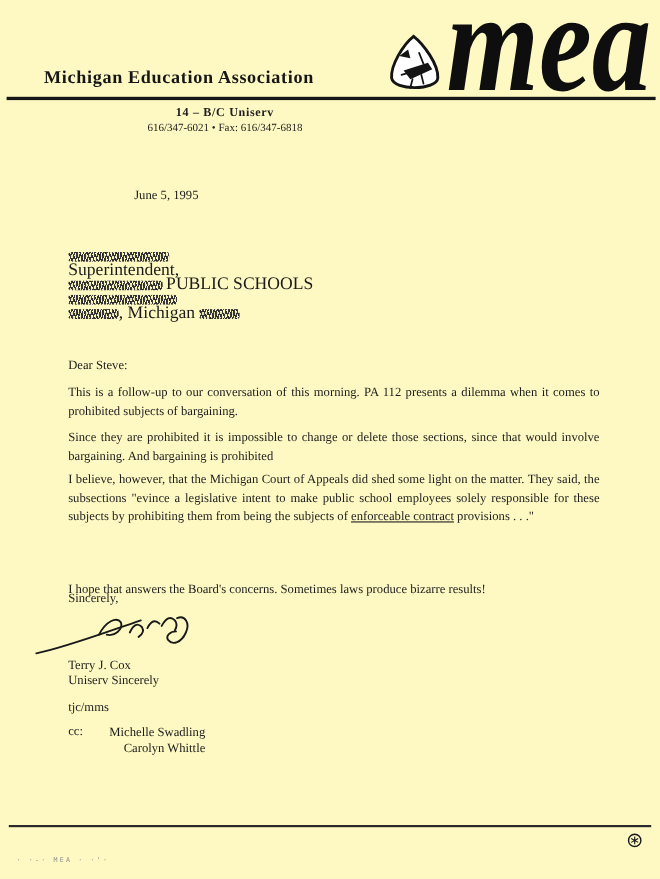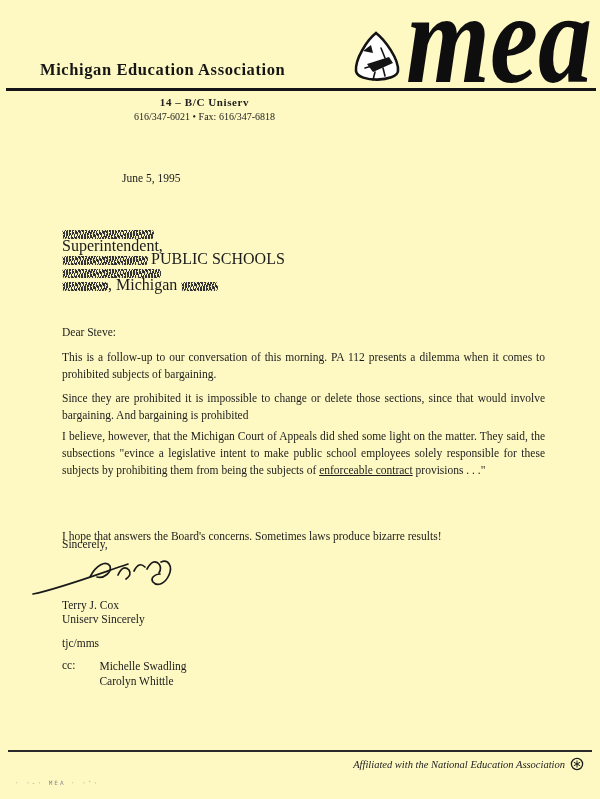--- a/index.html
+++ b/index.html
@@ -60,21 +60,21 @@
   .p3 { top:428px; }
   .p4 { top:479px; }
   .p5 { top:507px;margin-top:21px; }
   .u  { text-decoration:underline; }
 
   .closing { position:absolute; left:62px; top:538px; font-size:11.5px; }
   .signature { position:absolute; left:30px; top:552px; }
   .signer-name  { position:absolute; left:62px; top:599px; font-size:11.5px; }
   .signer-title { position:absolute; left:62px; top:613px; font-size:11.5px; }
   .ref { position:absolute; left:62px; top:637px; font-size:11.5px; }
-  .cc  { position:absolute; left:62px; top:659px; display:flex; gap:24px; font-size:11.5px; }
+  .cc  { position:absolute; left:62px; top:659px; display:flex; gap:24px; font-size:11.5px;text-align:right; }
   .cc-names { line-height:14.5px; }
 
   
   .foot-rule {
     position:absolute; left:8px; right:8px; top:750px;
     height:2px; background:#2a2a2a;
   }
   .affiliation {
     position:absolute; right:16px; top:757px;
     display:flex; align-items:center; gap:5px;
@@ -155,21 +155,20 @@
     <span>cc:</span>
     <span class="cc-names">
       <span style="display:block">Michelle Swadling</span>
       <span style="display:block">Carolyn Whittle</span>
     </span>
   </div>
 
   <div class="foot-rule"></div>
 
   <div class="affiliation">
-    <span>Affiliated with the National Education Association</span>
     <svg width="14" height="14" viewBox="0 0 14 14">
       <circle cx="7" cy="7" r="5.6" fill="none" stroke="#1a1a1a" stroke-width="1.3"></circle>
       <path d="M7 3.5 V10.5 M3.8 5.2 L10.2 8.8 M10.2 5.2 L3.8 8.8" stroke="#1a1a1a" stroke-width="1" fill="none"></path>
     </svg>
   </div>
 
   <div class="print-code">· ·-· MEA · ·'·</div>
 
 </div>
 

